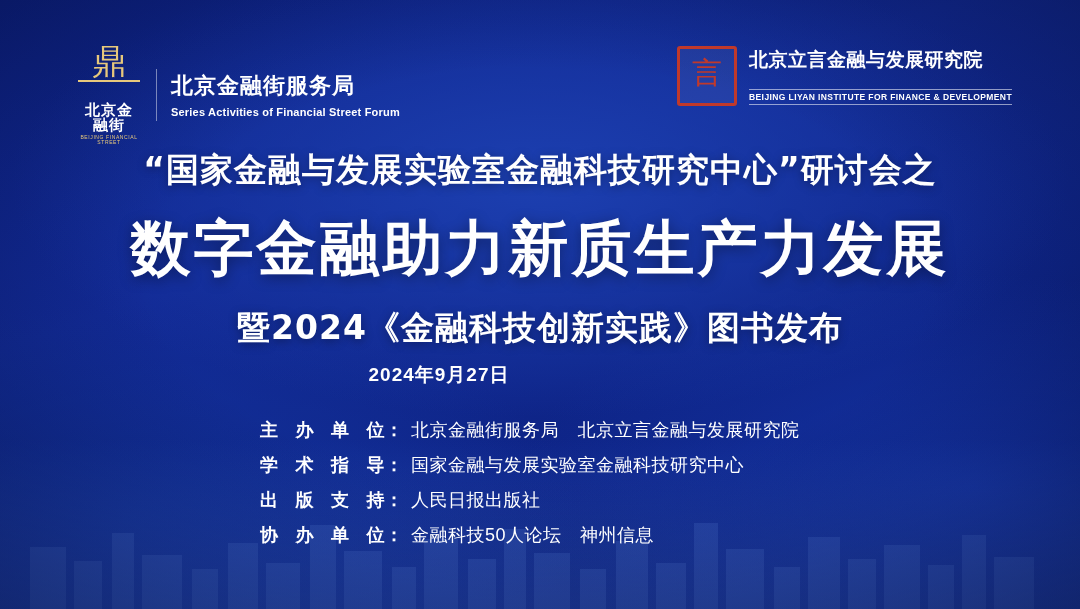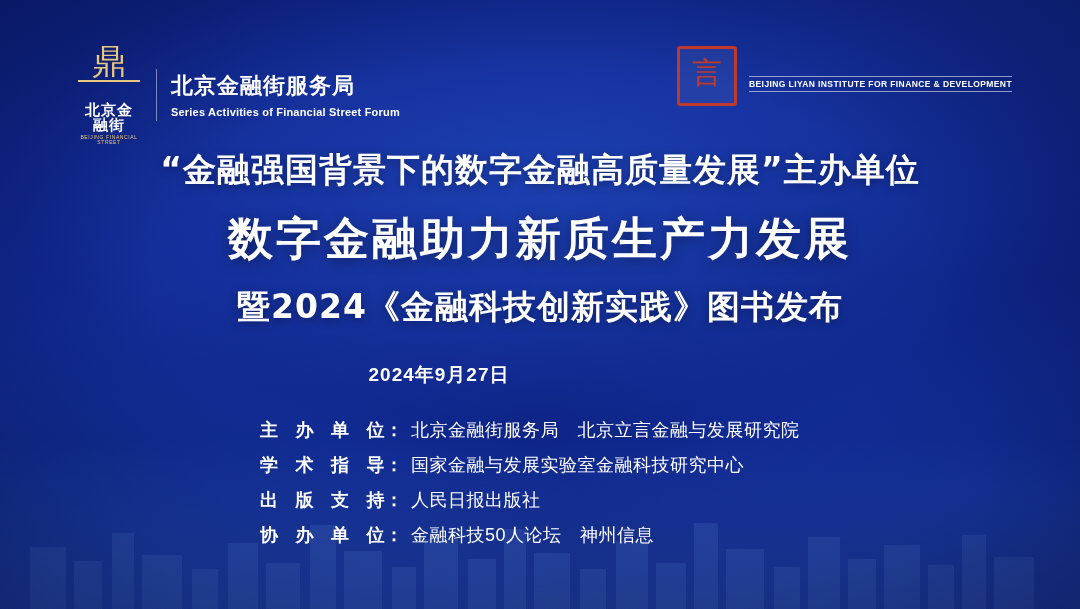--- a/index.html
+++ b/index.html
@@ -174,21 +174,21 @@
     font-family: "DejaVu Sans", sans-serif;
     font-size: 33px;
     font-weight: bold;
     color: #ffffff;
     letter-spacing: 1px;
     text-shadow: 0 2px 10px rgba(0,0,0,0.35);
   }
   .title-2 {
     margin-top: 16px;
     font-family: "DejaVu Serif", serif;
-    font-size: 45px;
+    font-size: 60px;
     font-weight: bold;
     color: #ffffff;
     letter-spacing: 3px;
     text-shadow: 0 3px 14px rgba(0,0,0,0.4);
   }
   .title-3 {
     margin-top: 16px;
     font-family: "DejaVu Sans", sans-serif;
     font-size: 33px;
     font-weight: bold;
@@ -298,28 +298,29 @@
       <div class="divider-v"></div>
       <div class="forum-text">
         <div class="forum-cn">北京金融街服务局</div>
         <div class="forum-en">Series Activities of Financial Street Forum</div>
       </div>
     </div>
 
     <div class="logo-right">
       <div class="seal">言</div>
       <div class="inst-text">
+        <div class="inst-cn">北京立言金融与发展研究院</div>
         <div class="inst-en">BEIJING LIYAN INSTITUTE FOR FINANCE &amp; DEVELOPMENT</div>
       </div>
     </div>
 
   </div>
 
   <div class="titles">
-    <div class="title-1">“金融强国背景下的数字金融高质量发展”主办单位</div>
+    <div class="title-1">“国家金融与发展实验室金融科技研究中心”研讨会之</div>
     <div class="title-2">数字金融助力新质生产力发展</div>
     <div class="title-3">暨2024《金融科技创新实践》图书发布</div>
   </div>
 
   <div class="date">2024年9月27日</div>
 
   <div class="credits">
 
     <div class="credit-row">
       <span class="credit-label">主办单位</span>

